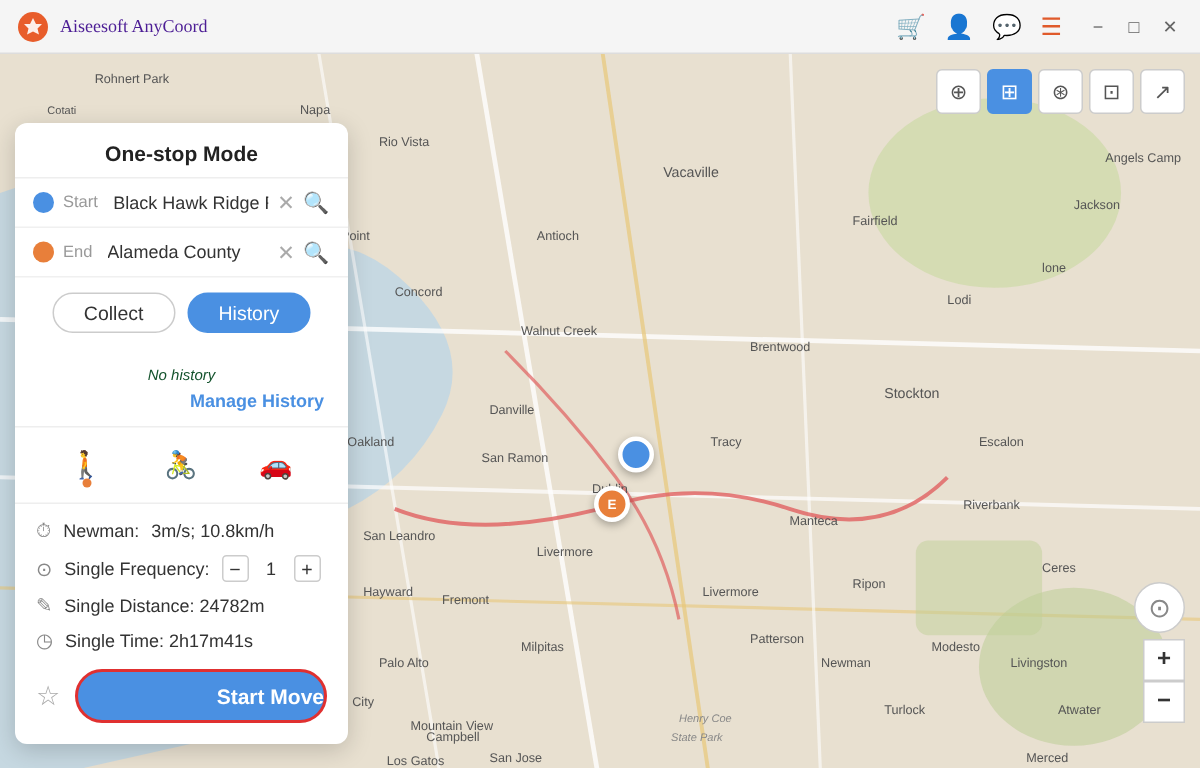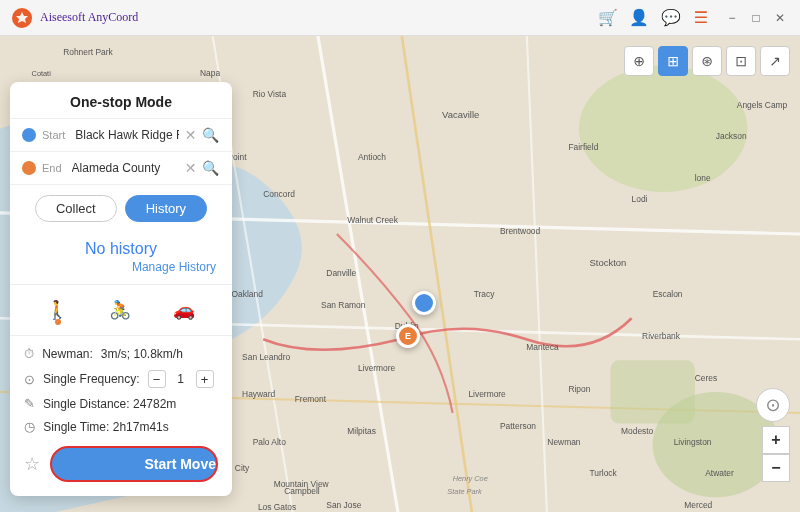--- a/index.html
+++ b/index.html
@@ -188,31 +188,33 @@
       color: white;
       border-color: #4a90e2;
     }
 
     
     .history-area {
       text-align: center;
       padding: 8px 0 4px;
     }
     .no-history-text {
-      font-size: 16px;
-      color: #3b82f6;
+      font-size: 10px;
+      color: #14532d;
+      font-style: italic;
     }
     .manage-history-link {
       font-size: 12px;
       color: #4a90e2;
       cursor: pointer;
       display: block;
       text-align: right;
       padding-right: 16px;
       margin-top: 2px;
+      font-weight: bold;
     }
 
     
     .divider {
       height: 1px;
       background: #eee;
       margin: 6px 0;
     }
 
     

